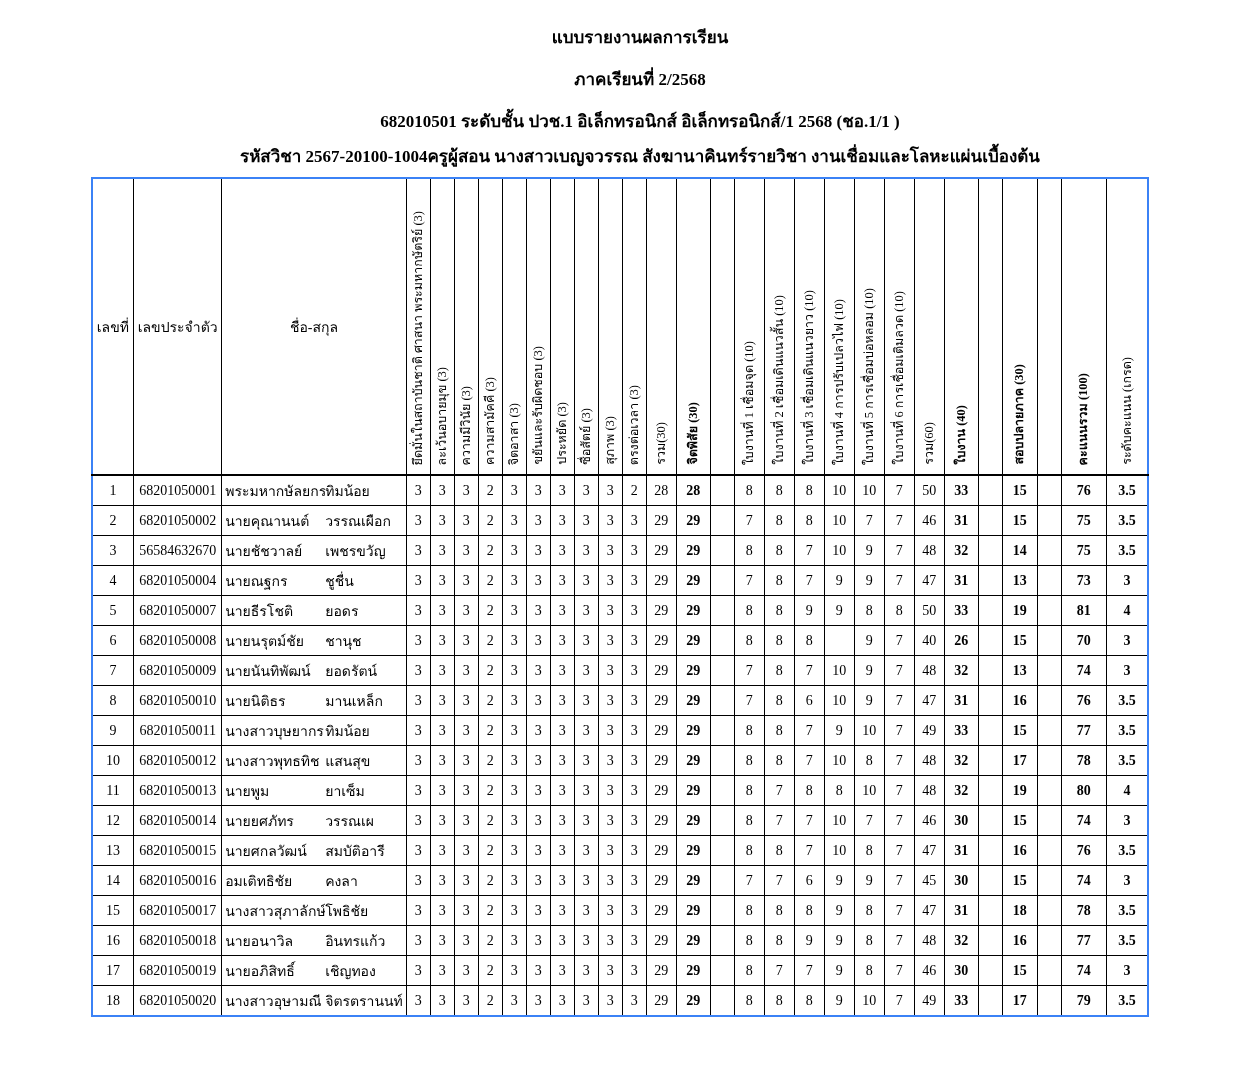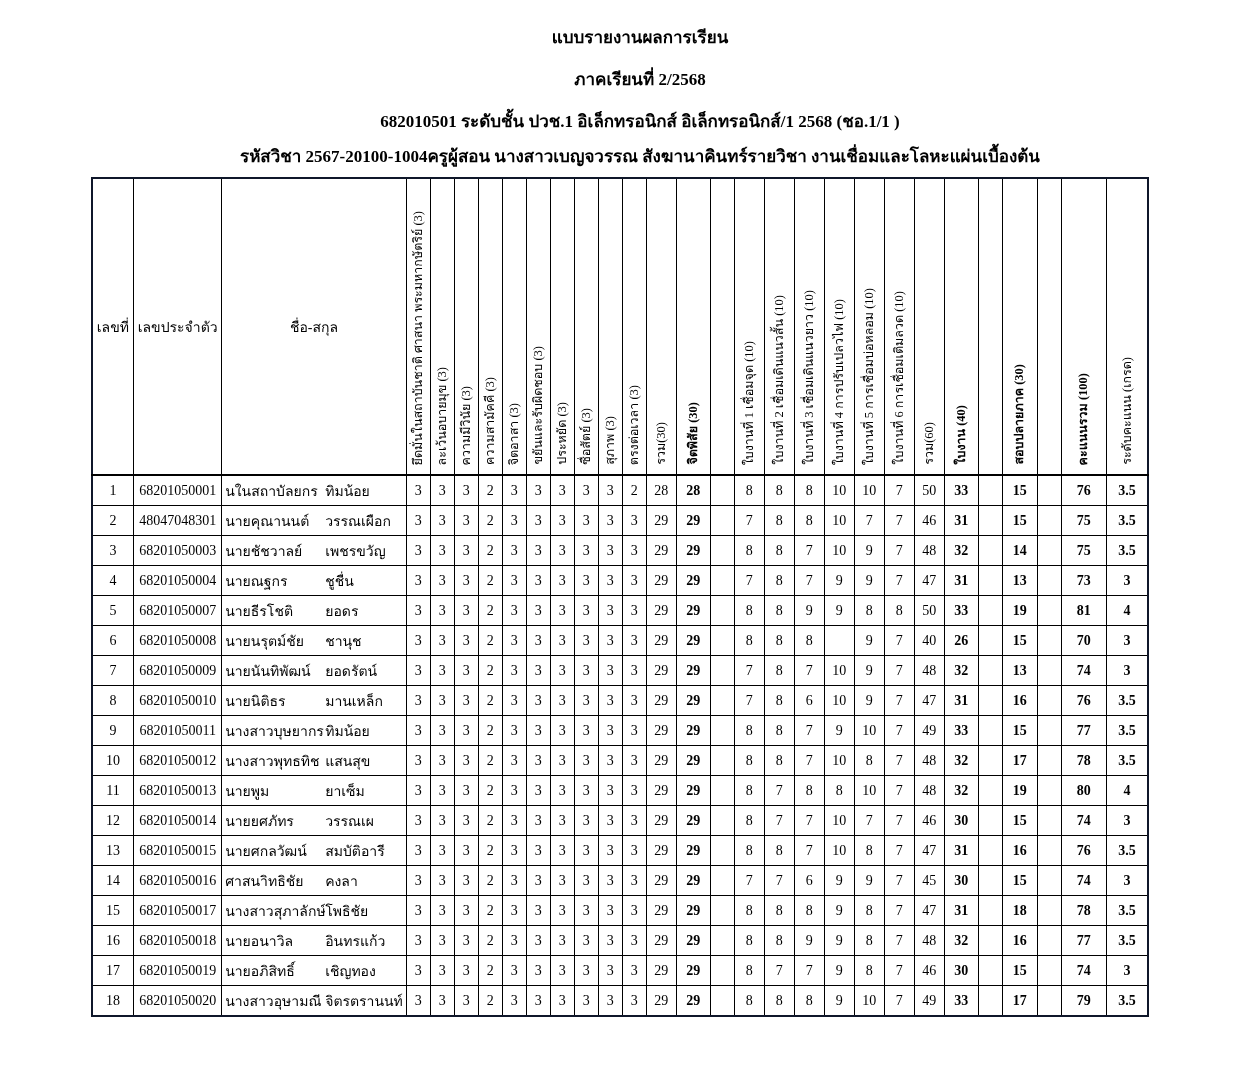--- a/index.html
+++ b/index.html
@@ -7,21 +7,21 @@
   body{width:1240px;height:1072px;overflow:hidden;}
   .page{width:1240px;}
   .titles{text-align:center;margin-left:40px;}
   .t-line{font-weight:bold;font-size:17px;line-height:20px;}
   .t1{padding-top:28px;}
   .t2{margin-top:22px;}
   .t3{margin-top:22px;}
   .t4{margin-top:15px;display:flex;justify-content:center;}
   table{border-collapse:collapse;margin:10px auto 0 auto;table-layout:fixed;}
   table, th, td{border:1px solid #000;}
-  table{border:2px solid #0f172a;}
+  table{border:2px solid #3b82f6;}
   th{font-weight:normal;padding:0;}
   thead th{height:295px;vertical-align:bottom;text-align:center;border-bottom:2px solid #000;}
   th.flat{vertical-align:middle;font-size:14px;}
   .rot{display:inline-block;writing-mode:vertical-rl;transform:rotate(180deg);
        white-space:nowrap;line-height:1.05;font-size:12.5px;padding:5px 0 6px 0;}
   .b,.b .rot{font-weight:bold;}
   td{height:29px;text-align:center;font-size:14px;padding:0;}
   td.b{font-weight:bold;}
   td.name-cell{text-align:left;padding:0 3px;overflow:hidden;}
   .name-wrap{display:flex;align-items:center;white-space:nowrap;}
@@ -108,21 +108,21 @@
         <th class="b"><span class="rot">คะแนนรวม (100)</span></th>
         <th><span class="rot">ระดับคะแนน (เกรด)</span></th>
       </tr>
     </thead>
     <tbody>
         <tr>
           <td>1</td>
           <td>68201050001</td>
           <td class="name-cell">
             <span class="name-wrap">
-              <span class="fname">นในสถาบัลยกร</span>
+              <span class="fname">พระมหากษัลยกร</span>
               <span class="lname">ทิมน้อย</span>
             </span>
           </td>
           <td>3</td>
           <td>3</td>
           <td>3</td>
           <td>2</td>
           <td>3</td>
           <td>3</td>
           <td>3</td>
@@ -141,21 +141,21 @@
           <td>50</td>
           <td class="b">33</td>
           <td></td>
           <td class="b">15</td>
           <td></td>
           <td class="b">76</td>
           <td class="b">3.5</td>
         </tr>
         <tr>
           <td>2</td>
-          <td>48047048301</td>
+          <td>68201050002</td>
           <td class="name-cell">
             <span class="name-wrap">
               <span class="fname">นายคุณานนต์</span>
               <span class="lname">วรรณเผือก</span>
             </span>
           </td>
           <td>3</td>
           <td>3</td>
           <td>3</td>
           <td>2</td>
@@ -177,21 +177,21 @@
           <td>46</td>
           <td class="b">31</td>
           <td></td>
           <td class="b">15</td>
           <td></td>
           <td class="b">75</td>
           <td class="b">3.5</td>
         </tr>
         <tr>
           <td>3</td>
-          <td>68201050003</td>
+          <td>56584632670</td>
           <td class="name-cell">
             <span class="name-wrap">
               <span class="fname">นายชัชวาลย์</span>
               <span class="lname">เพชรขวัญ</span>
             </span>
           </td>
           <td>3</td>
           <td>3</td>
           <td>3</td>
           <td>2</td>
@@ -576,21 +576,21 @@
           <td class="b">16</td>
           <td></td>
           <td class="b">76</td>
           <td class="b">3.5</td>
         </tr>
         <tr>
           <td>14</td>
           <td>68201050016</td>
           <td class="name-cell">
             <span class="name-wrap">
-              <span class="fname">ศาสนาิทธิชัย</span>
+              <span class="fname">อมเติทธิชัย</span>
               <span class="lname">คงลา</span>
             </span>
           </td>
           <td>3</td>
           <td>3</td>
           <td>3</td>
           <td>2</td>
           <td>3</td>
           <td>3</td>
           <td>3</td>

